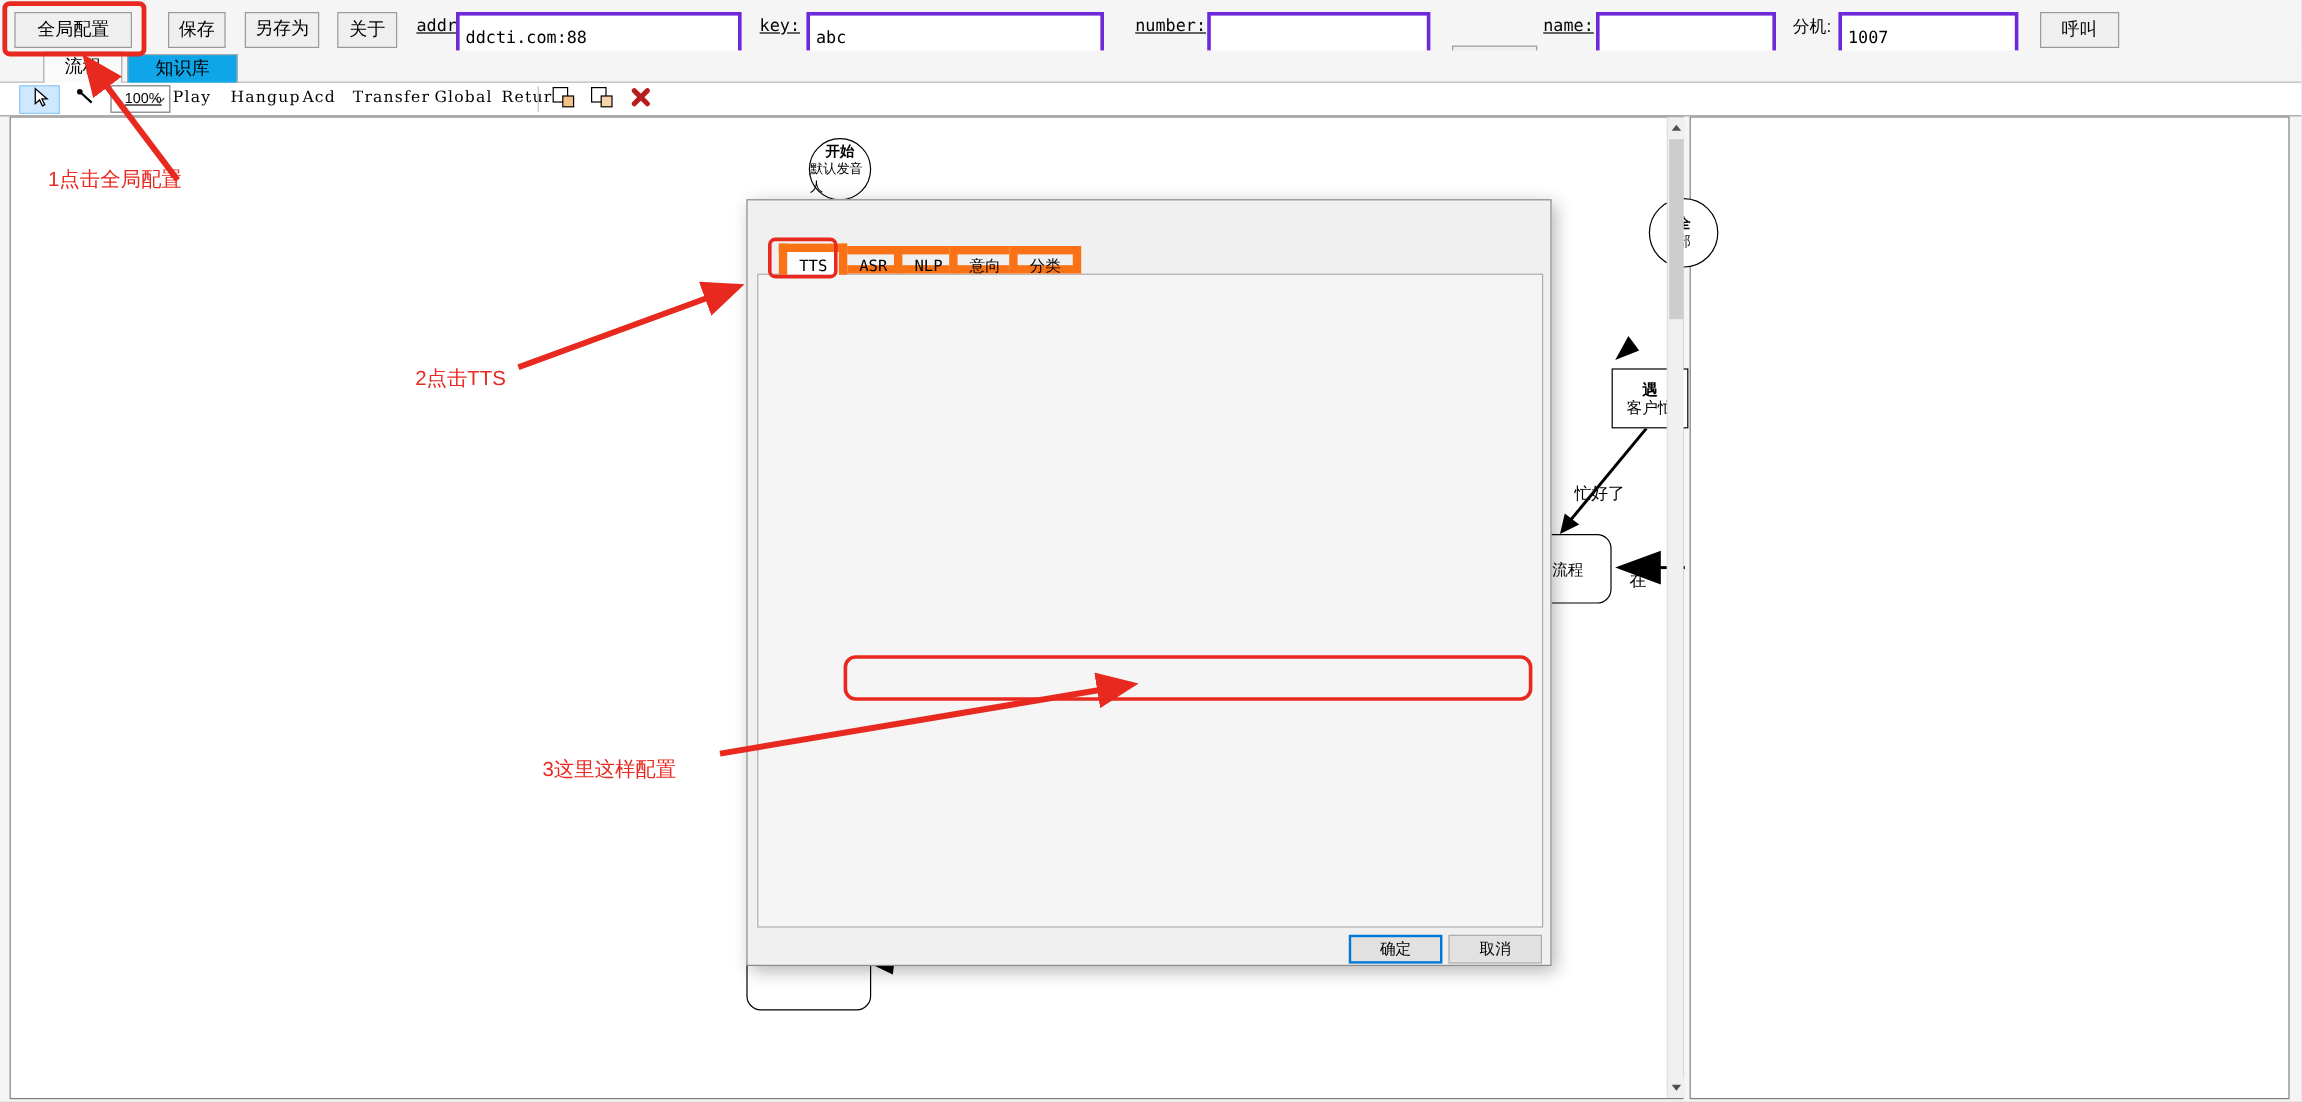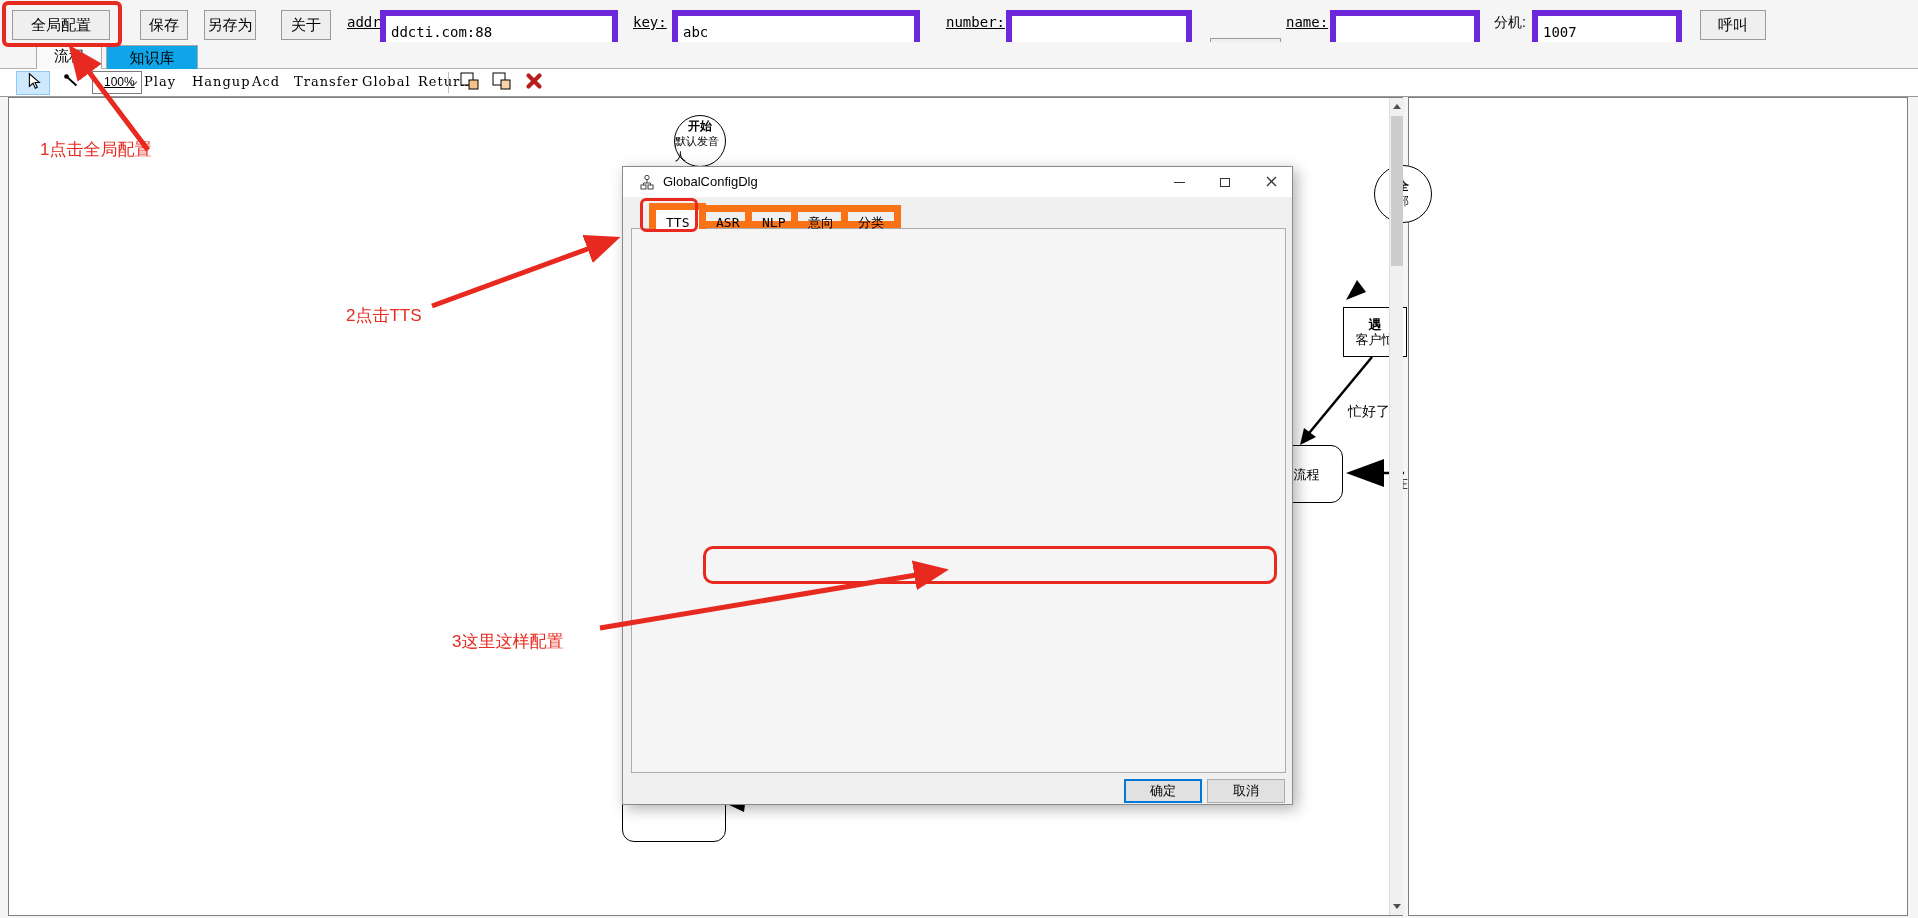--- a/index.html
+++ b/index.html
@@ -13,21 +13,21 @@
 
   
   .win-btn {
     position:absolute; height:30px; top:10px;
     background:#efefef; border:1px solid #9a9a9a;
     font-size:15px; text-align:center; line-height:28px; cursor:default;
   }
   .fld-label { position:absolute; top:14px; font-size:14px; }
   .txt-input {
     position:absolute; top:10px; height:44px;
-    background:#fff; border:6px solid #6d28d9; font-size:14px; padding:0 5px;
+    background:#fff; border:3px solid #6d28d9; font-size:14px; padding:0 5px;
     font-family:"DejaVu Sans Mono", monospace;
   }
 
   
   #main-tab-row { position:absolute; left:0; top:42px; width:1918px; height:27px;
     border-bottom:1px solid #b0b0b0; background:#f5f5f5; }
   .main-tab {
     position:absolute; top:3px; height:25px; line-height:24px; text-align:center;
     font-size:15px; border:1px solid #a8a8a8; background:#0ea5e9;
   }
@@ -54,21 +54,21 @@
     background:#fff; border:1px solid #7f7f7f; }
   #right-panel { position:absolute; left:1408px; top:97px; width:500px; height:819px;
     background:#fff; border:1px solid #7f7f7f; }
 
   
   .flow-node { position:absolute; background:#fff; border:1.5px solid #000;
     display:flex; flex-direction:column; align-items:center; justify-content:center;
     font-size:13px; line-height:15px; z-index:3; }
   .node-circle { border-radius:50%; }
   .node-round { border-radius:12px; }
-  .edge-label { position:absolute; font-size:14px; z-index:3; background:transparent;margin-left:36px; }
+  .edge-label { position:absolute; font-size:14px; z-index:3; background:transparent; }
   #flow-edges { position:absolute; left:0; top:0; z-index:2; pointer-events:none; }
 
   
   #v-scrollbar { position:absolute; left:1389px; top:98px; width:14px; height:817px;
     background:#f0f0f0; border-left:1px solid #dedede; z-index:6; }
   .sb-arrow { position:absolute; left:0; width:14px; height:17px; background:#f0f0f0;
     display:flex; align-items:center; justify-content:center; }
   .sb-thumb { position:absolute; left:1px; top:18px; width:12px; height:150px; background:#cdcdcd; }
   .tri-up { width:0; height:0; border-left:4px solid transparent; border-right:4px solid transparent;
     border-bottom:5px solid #505050; }
@@ -126,21 +126,21 @@
   .ann-text { position:absolute; color:#e8291f; font-size:17px; z-index:50; pointer-events:none; }
   #ann-svg { position:absolute; left:0; top:0; z-index:49; pointer-events:none; }
 </style>
 </head>
 <body>
 
 <div id="app">
 
   <div class="win-btn" style="left:12px; width:98px;">全局配置</div>
   <div class="win-btn" style="left:140px; width:48px;">保存</div>
-  <div class="win-btn" style="left:204px; width:52px;">另存为</div>
+  <div class="win-btn" style="left:204px; width:62px;font-family:Liberation Mono, monospace;">另存为</div>
   <div class="win-btn" style="left:281px; width:50px;">关于</div>
 
   <span class="fld-label mono" style="left:347px;">addr</span>
   <input class="txt-input" style="left: 380px; width: 238px;" value="ddcti.com:88">
   <span class="fld-label mono" style="left:633px;">key:</span>
   <input class="txt-input" style="left: 672px; width: 248px;" value="abc">
   <span class="fld-label mono" style="left:762px; left:946px;">number:</span>
   <input class="txt-input" style="width: 186px; left: 1006px;" value="">
   <div class="win-btn" style="left:1210px; width:71px;margin-top:28px;">上传</div>
   <span class="fld-label mono" style="left:1286px;">name:</span>
@@ -243,44 +243,20 @@
       </div>
     <div class="sb-thumb"></div>
     <div class="sb-arrow" style="bottom:0;">
         <span class="tri-down"></span>
       </div>
   </div>
 
   <div id="right-panel"></div>
 
   <div id="dialog">
-    <div id="dlg-titlebar">
-      <span class="abs" style="left:16px; top:7px;">
-        <svg width="16" height="16" viewBox="0 0 16 16" fill="none" stroke="#444">
-          <circle cx="8" cy="3.5" r="2.2"></circle>
-            <path d="M8 5.7 V9 M4.5 9 H11.5 M4.5 9 V11 M11.5 9 V11"></path>
-          <rect x="2" y="11" width="5" height="4"></rect>
-            <rect x="9" y="11" width="5" height="4"></rect>
-        </svg>
-      </span>
-      <span id="dlg-title">GlobalConfigDlg</span>
-      <div class="dlg-winbtn" style="left:533px;">
-          <span class="glyph-min"></span>
-        </div>
-      <div class="dlg-winbtn" style="left:579px;">
-          <span class="glyph-max"></span>
-        </div>
-      <div class="dlg-winbtn" style="left:625px;">
-        <span>
-          <svg width="11" height="11" viewBox="0 0 11 11">
-              <path d="M1 1 L10 10 M10 1 L1 10" stroke="#333" stroke-width="1.3"></path>
-            </svg>
-        </span>
-      </div>
-    </div>
 
     <div class="dlg-tab active" style="left:26px;">TTS</div>
     <div class="dlg-tab" style="left:76px;">ASR</div>
     <div class="dlg-tab" style="left:122px;">NLP</div>
     <div class="dlg-tab" style="left:168px;">意向</div>
     <div class="dlg-tab" style="left:218px;">分类</div>
     <div id="dlg-page"></div>
 
     <span class="dlg-label" style="top:72px;">发音人列表:</span>
     <div class="small-btn" style="left:90px; top:70px;">+</div>

